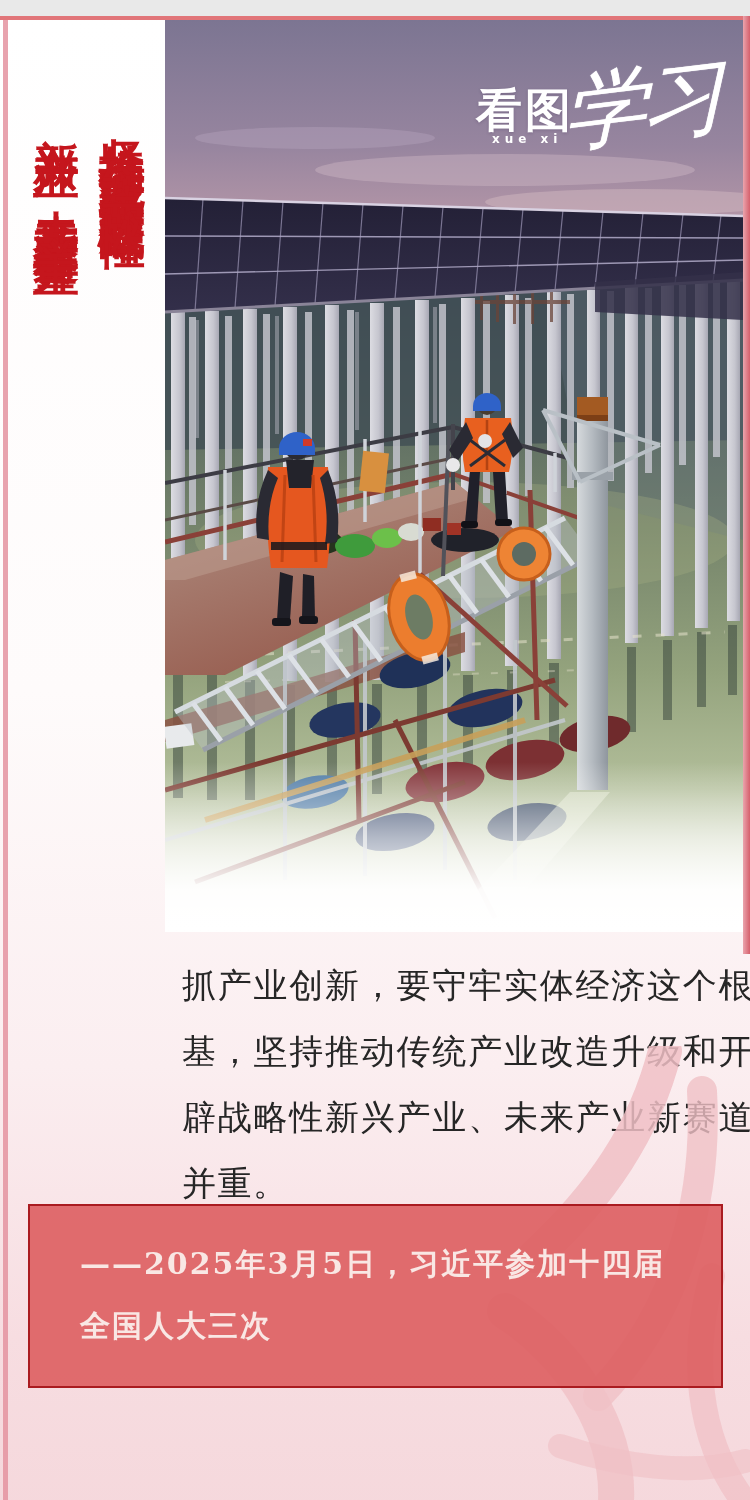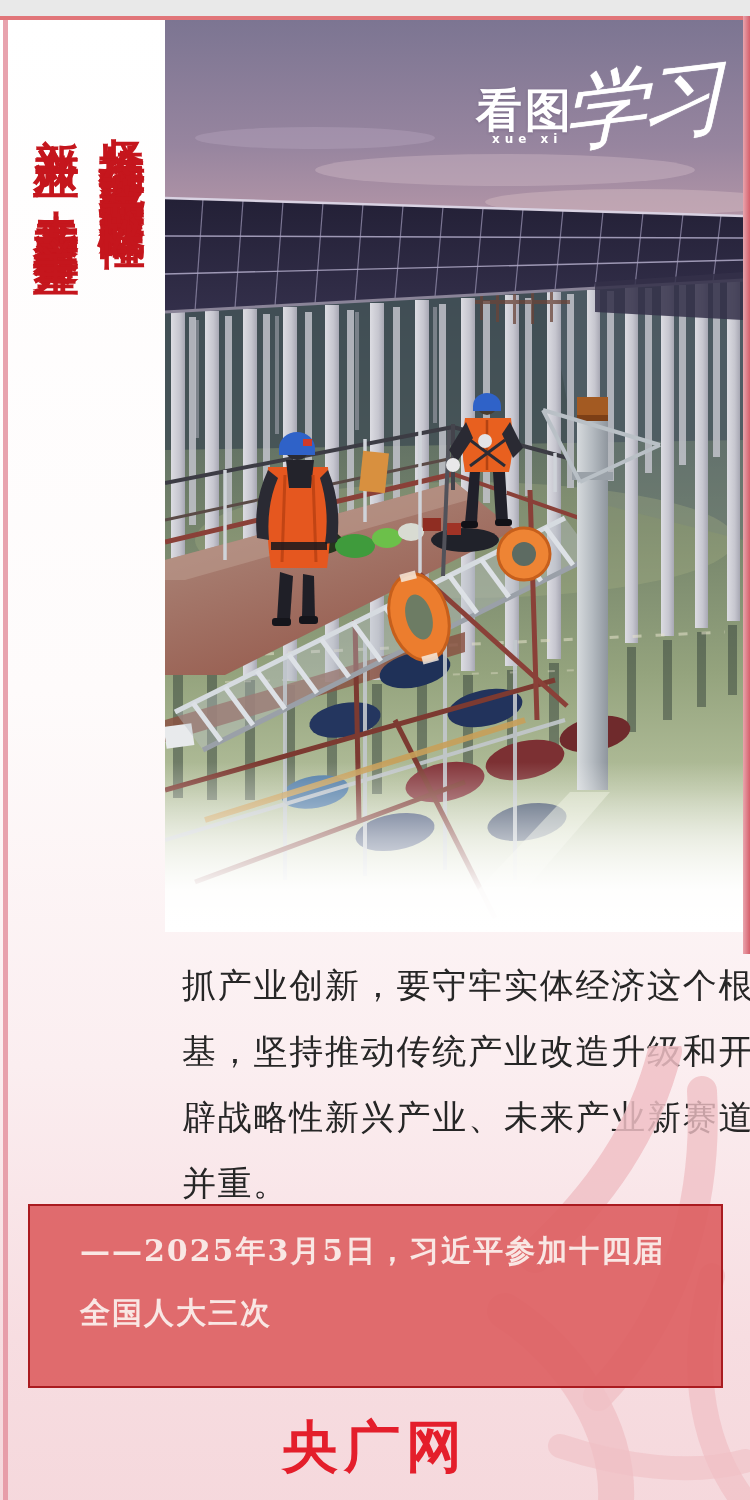--- a/index.html
+++ b/index.html
@@ -39,21 +39,21 @@
     letter-spacing:1.5px;color:#262626;text-align:justify;
   }
   
   .watermark{left:440px;top:1030px;width:310px;height:470px;z-index:1;pointer-events:none;}
   
   .source-box{
     left:28px;top:1188px;width:695px;height:184px;box-sizing:border-box;
     background:rgba(221,97,99,0.92);border:2px solid #aa1b20;z-index:2;
   }
   .source-text{
-    padding:14px 28px 0 50px;font-family:"DejaVu Serif",serif;font-weight:600;
+    padding:27px 28px 0 50px;font-family:"DejaVu Serif",serif;font-weight:600;
     font-size:30px;line-height:62px;letter-spacing:2px;color:#f9e7e4;
   }
   
   .brand{
     left:0;top:1394px;width:750px;text-align:center;z-index:3;
     font-family:"DejaVu Sans",sans-serif;font-weight:900;font-size:56px;
     letter-spacing:6px;color:#e41e2b;
   }
 </style>
 </head>
@@ -408,15 +408,14 @@
       <path d="M120,400 C180,420 250,430 305,415" stroke-width="24" opacity="0.6"></path>
     </g>
   </svg>
 
   <div class="abs source-box">
     <div class="source-text">
       <div>——2025年3月5日，习近平参加十四届全国人大三次</div>
     </div>
   </div>
 
-  <div class="abs brand">央广网</div>
 
 </div>
 
 </body></html>

